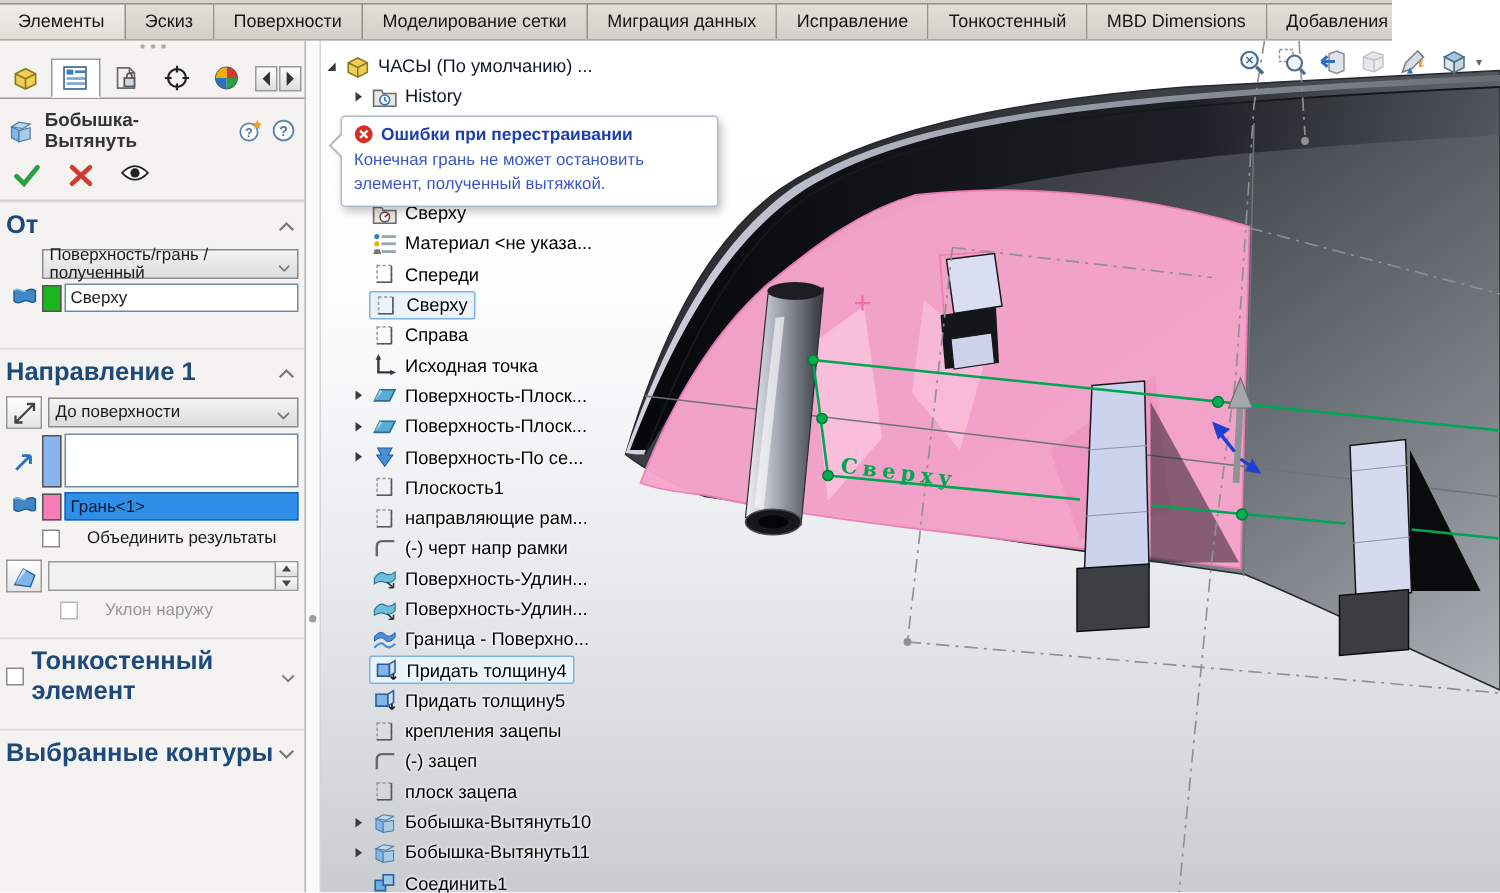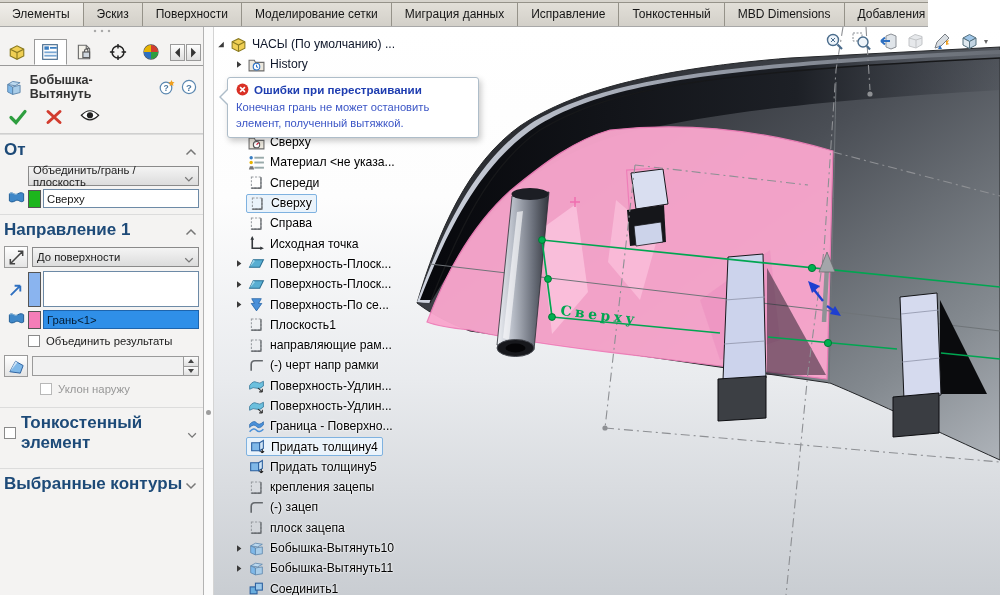--- a/index.html
+++ b/index.html
@@ -38,21 +38,21 @@
   .lefticon { width:24px; display:flex; justify-content:center; align-items:center; flex:0 0 24px; }
   .lefticon svg { width:19px; height:19px; }
   .lefticon.boxed { height:22px; background:linear-gradient(#fff,#e4e4e4); border:1px solid #9a9a9a; }
   .swatch { width:13px; height:18px; border:1px solid #555; flex:0 0 13px; }
   .sel-input { flex:1; height:19px; border:1px solid #6d8aa6; background:#fff; font-size:11.3px; padding:0 3px; display:flex; align-items:center; margin-left:2px; }
   .sel-input.selected { background:#2f8fe8; border-color:#1d64ad; color:#031c33; }
   .sel-input.tall { height:36px; align-items:flex-start; }
   .swatch.tall { height:35px; }
   .cb { width:12px; height:12px; border:1px solid #8a8a8a; background:#fff; display:inline-block; flex:0 0 12px; }
   .cb.dis { border-color:#b8b8b8; }
-  .cbrow { display:flex; align-items:center; gap:6px; margin:6px 4px 4px 28px; font-size:11.3px; }
+  .cbrow { display:flex; align-items:center; gap:18px; margin:6px 4px 4px 28px; font-size:11.3px; }
   .cbrow.dis { color:#979797; margin-left:40px; }
   .spinfield { flex:1; height:20px; border:1px solid #9a9a9a; background:#f1f1f1; display:flex; }
   .spin { margin-left:auto; width:15px; display:flex; flex-direction:column; border-left:1px solid #9a9a9a; }
   .spin b { flex:1; background:linear-gradient(#fcfcfc,#e0e0e0); display:flex; align-items:center; justify-content:center; }
   .spin b:first-child { border-bottom:1px solid #9a9a9a; }
   .spin b::after { content:""; border:3px solid transparent; }
   .spin b.up::after { border-bottom:4px solid #444; margin-top:-3px; }
   .spin b.dn::after { border-top:4px solid #444; margin-bottom:-3px; }
 
   
@@ -192,40 +192,40 @@
   </div>
 
   <div class="sec-head">
     <span class="lbl">От</span>
     <span class="chev"><svg viewBox="0 0 12 8">
           <path d="M1.5 6.5 6 2l4.5 4.5" fill="none" stroke="#777" stroke-width="1.5"></path>
         </svg></span>
   </div>
   <div class="row" style="margin-left:28px">
     <div class="dropdown">
-      <span>Объединить/грань /плоскость</span>
+      <span>Поверхность/грань /полученный</span>
       <span class="dchev"><svg viewBox="0 0 12 8">
             <path d="M1.5 1.5 6 6l4.5-4.5" fill="none" stroke="#777" stroke-width="1.5"></path>
           </svg></span>
     </div>
   </div>
   <div class="row">
     <span class="lefticon">
         <svg viewBox="0 0 20 20">
           <path d="M2.5 5c3.5-2.8 5 2.2 8.5.2s5-1.4 6.5-.2v7.5c-3.5 2.8-5-2.2-8.5-.2s-5 1.4-6.5.2z" fill="#3f87c8" stroke="#1d5a92"></path>
           <path d="M2.5 5c3.5-2.8 5 2.2 8.5.2" fill="none" stroke="#8fc2e8"></path>
         </svg>
       </span>
     <span class="swatch" style="background:#1db51d"></span>
     <span class="sel-input">
         <span>Сверху</span>
       </span>
   </div>
 
-  <div class="sec-head" style="margin-top:6px">
+  <div class="sec-head" style="margin-top:24px">
     <span class="lbl">Направление 1</span>
     <span class="chev"><svg viewBox="0 0 12 8">
           <path d="M1.5 6.5 6 2l4.5 4.5" fill="none" stroke="#777" stroke-width="1.5"></path>
         </svg></span>
   </div>
   <div class="row">
     <span class="lefticon boxed">
         <svg viewBox="0 0 20 20">
           <path d="M11.5 3.5h5v5M16.5 3.5 10 10M8.5 16.5h-5v-5M3.5 16.5 10 10" fill="none" stroke="#444" stroke-width="1.6"></path>
         </svg>

